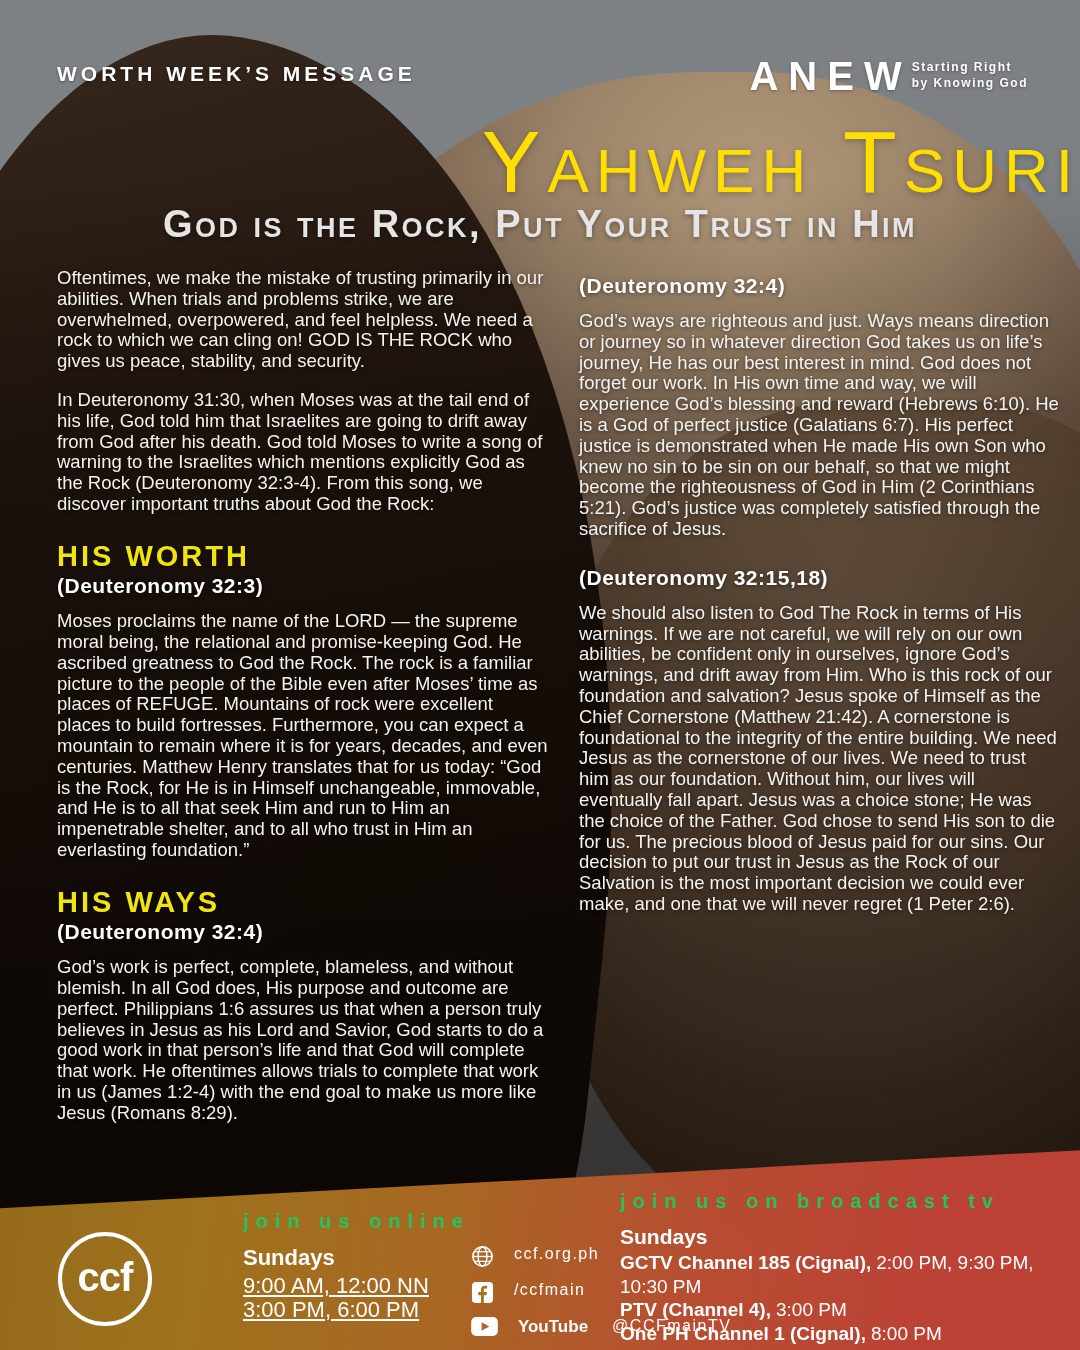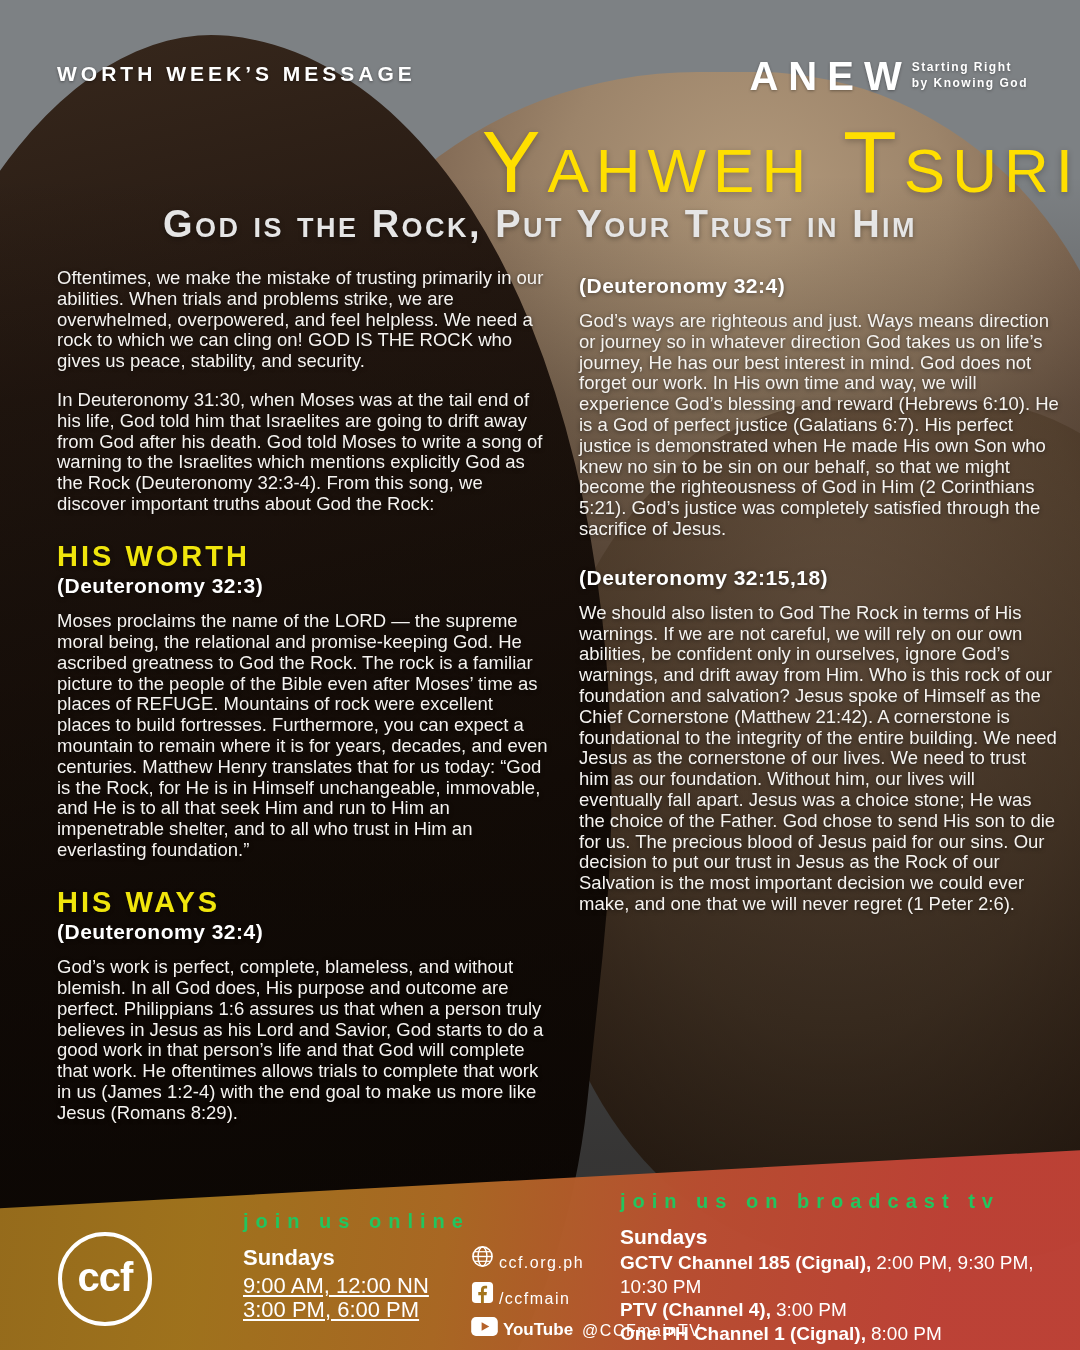--- a/index.html
+++ b/index.html
@@ -80,21 +80,21 @@
     border:4px solid #fff;border-radius:50%;display:flex;align-items:center;justify-content:center;
   }
   .ccf-logo span{color:#fff;font-size:40px;font-weight:bold;letter-spacing:-1px;transform:translateY(-2px);}
   .online-block{position:absolute;left:243px;top:1210px;z-index:6;color:#fff;}
   .footer-green{
     color:#22c55e;font-size:20px;font-weight:bold;letter-spacing:7px;margin:0 0 12px;
   }
   .online-cols{display:flex;gap:42px;}
   .sched-day{font-size:22px;font-weight:bold;margin:0 0 3px;}
   .sched-times{font-size:22px;line-height:24px;margin:0;text-decoration:underline;}
-  .channel-row{display:flex;align-items:flex-end;gap:5px;margin:0 0 9px;}
+  .channel-row{display:flex;align-items:flex-start;gap:20px;margin:0 0 9px;}
   .channel-label{font-size:16px;letter-spacing:1.5px;}
   .yt-word{font-size:17px;font-weight:bold;letter-spacing:0;margin-right:4px;}
   .broadcast-block{position:absolute;left:620px;top:1190px;z-index:6;color:#fff;}
   .tv-day{font-size:21px;font-weight:bold;margin:0 0 2px;}
   .tv-line{font-size:19px;line-height:23.5px;}
   .tv-ch{font-weight:bold;margin-right:5px;}
 </style>
 </head>
 <body>
 

